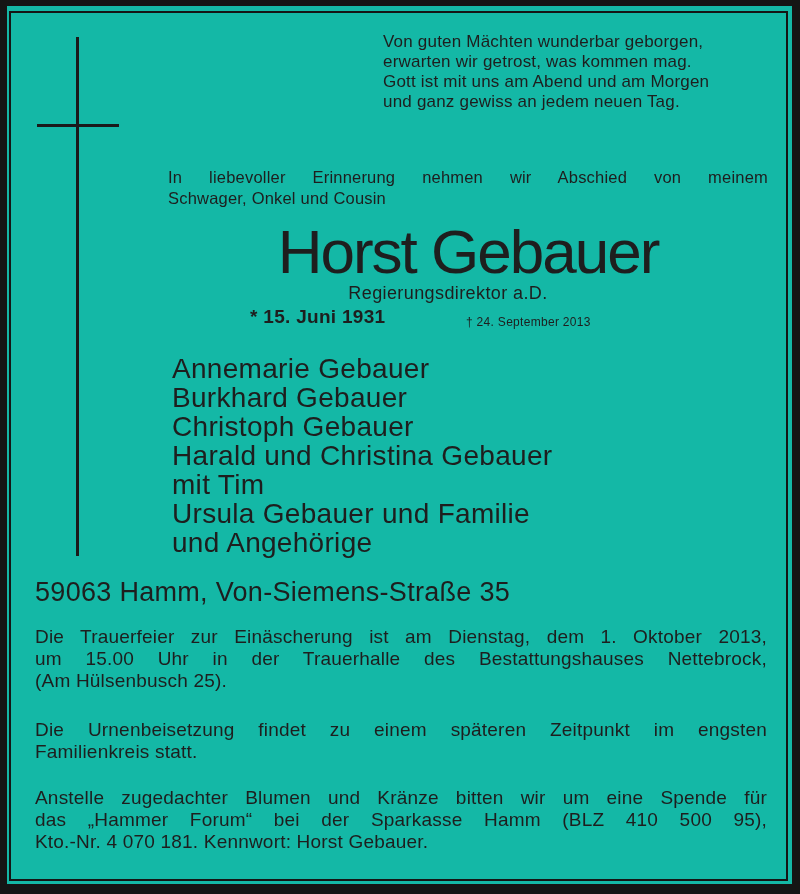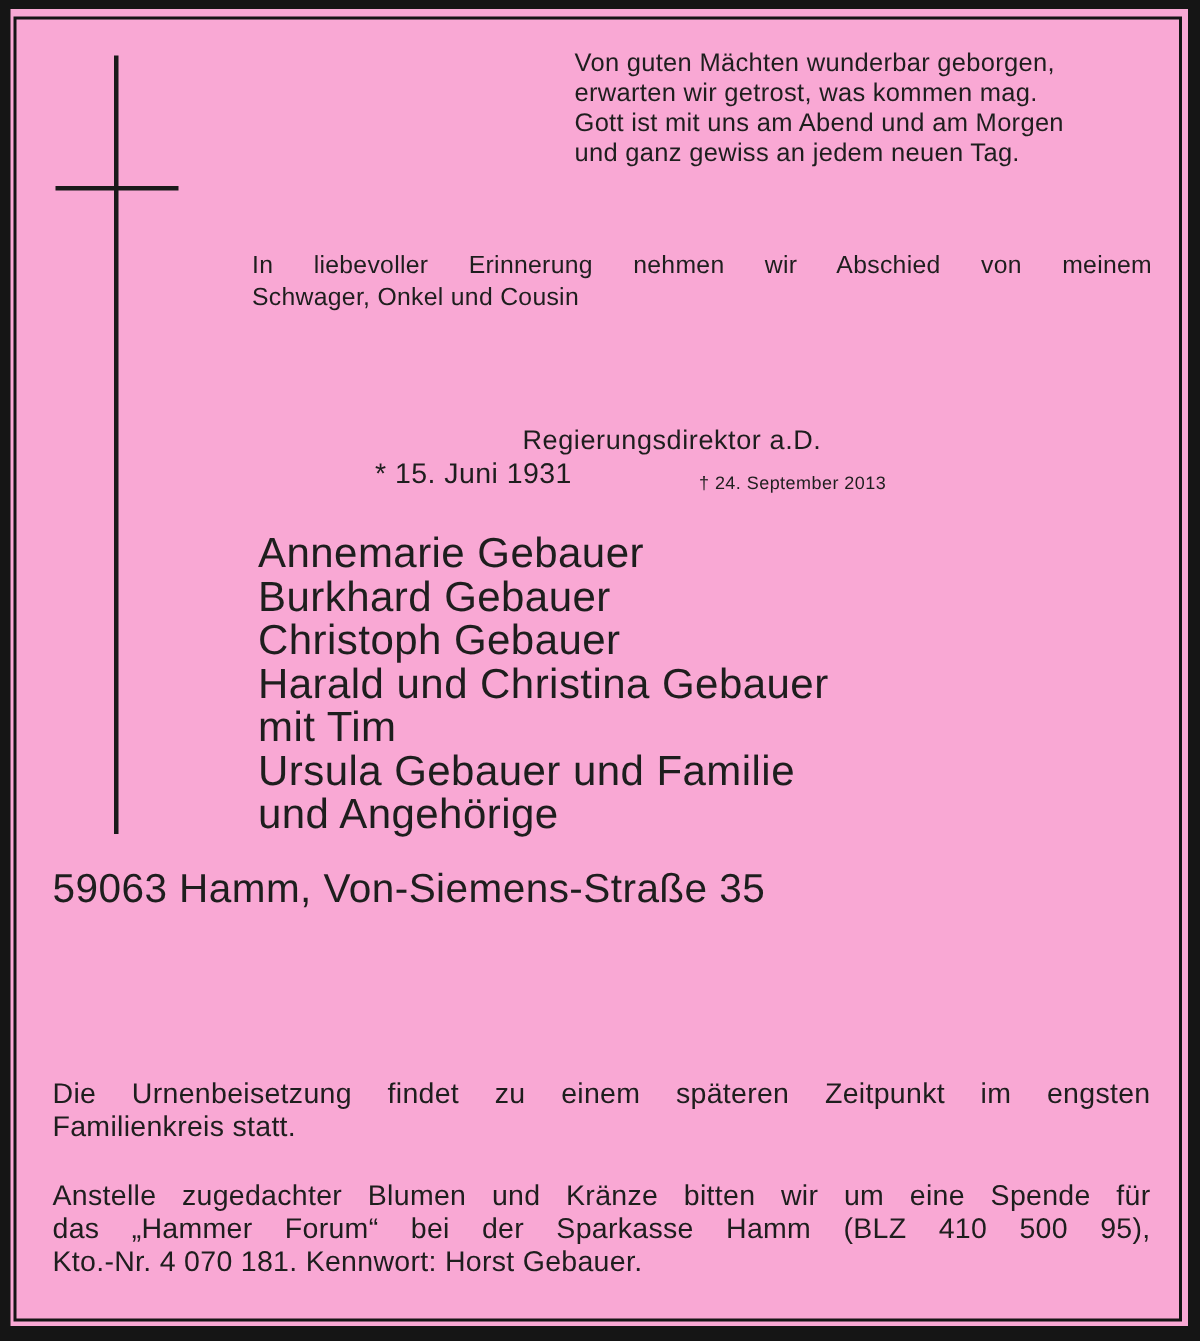--- a/index.html
+++ b/index.html
@@ -4,21 +4,21 @@
 <style>
   html, body {
     margin: 0;
     padding: 0;
     background: #ffffff;
   }
   .card {
     position: relative;
     width: 800px;
     height: 894px;
-    background: #f9a8d4;
+    background: #14b8a6;
     font-family: "Liberation Sans", "DejaVu Sans", sans-serif;
     color: #1e1e1e;
     overflow: hidden;
   }
   
   .frame-outer {
     position: absolute;
     inset: 0;
     border-style: solid;
     border-color: #151515;
@@ -94,20 +94,21 @@
     width: 600px;
     text-align: center;
     font-size: 18px;
     letter-spacing: 0.4px;
   }
   .birth-date {
     left: 250px;
     top: 306px;
     font-size: 19px;
     letter-spacing: 0.3px;
+    font-weight: bold;
   }
   .death-date {
     left: 466px;
     top: 315px;
     font-size: 12px;
     letter-spacing: 0.3px;
   }
   .mourners {
     left: 172px;
     top: 354px;
@@ -152,36 +153,42 @@
     <div class="plain">erwarten wir getrost, was kommen mag.</div>
     <div class="plain">Gott ist mit uns am Abend und am Morgen</div>
     <div class="plain">und ganz gewiss an jedem neuen Tag.</div>
   </div>
 
   <div class="abs intro">
     <div class="jline">In liebevoller Erinnerung nehmen wir Abschied von meinem</div>
     <div class="plain">Schwager, Onkel und Cousin</div>
   </div>
 
+  <div class="abs deceased-name">Horst Gebauer</div>
   <div class="abs deceased-title">Regierungsdirektor a.D.</div>
   <div class="abs birth-date">* 15. Juni 1931</div>
   <div class="abs death-date">† 24. September 2013</div>
 
   <div class="abs mourners">
     <div>Annemarie Gebauer</div>
     <div>Burkhard Gebauer</div>
     <div>Christoph Gebauer</div>
     <div>Harald und Christina Gebauer</div>
     <div>mit Tim</div>
     <div>Ursula Gebauer und Familie</div>
     <div>und Angehörige</div>
   </div>
 
   <div class="abs address">59063 Hamm, Von-Siemens-Straße 35</div>
 
+  <div class="abs para para-funeral">
+    <div class="jline">Die Trauerfeier zur Einäscherung ist am Dienstag, dem 1. Oktober 2013,</div>
+    <div class="jline">um 15.00 Uhr in der Trauerhalle des Bestattungshauses Nettebrock,</div>
+    <div class="plain">(Am Hülsenbusch 25).</div>
+  </div>
 
   <div class="abs para para-urn">
     <div class="jline">Die Urnenbeisetzung findet zu einem späteren Zeitpunkt im engsten</div>
     <div class="plain">Familienkreis statt.</div>
   </div>
 
   <div class="abs para para-donation">
     <div class="jline">Anstelle zugedachter Blumen und Kränze bitten wir um eine Spende für</div>
     <div class="jline">das „Hammer Forum“ bei der Sparkasse Hamm (BLZ 410 500 95),</div>
     <div class="plain">Kto.-Nr. 4 070 181. Kennwort: Horst Gebauer.</div>

